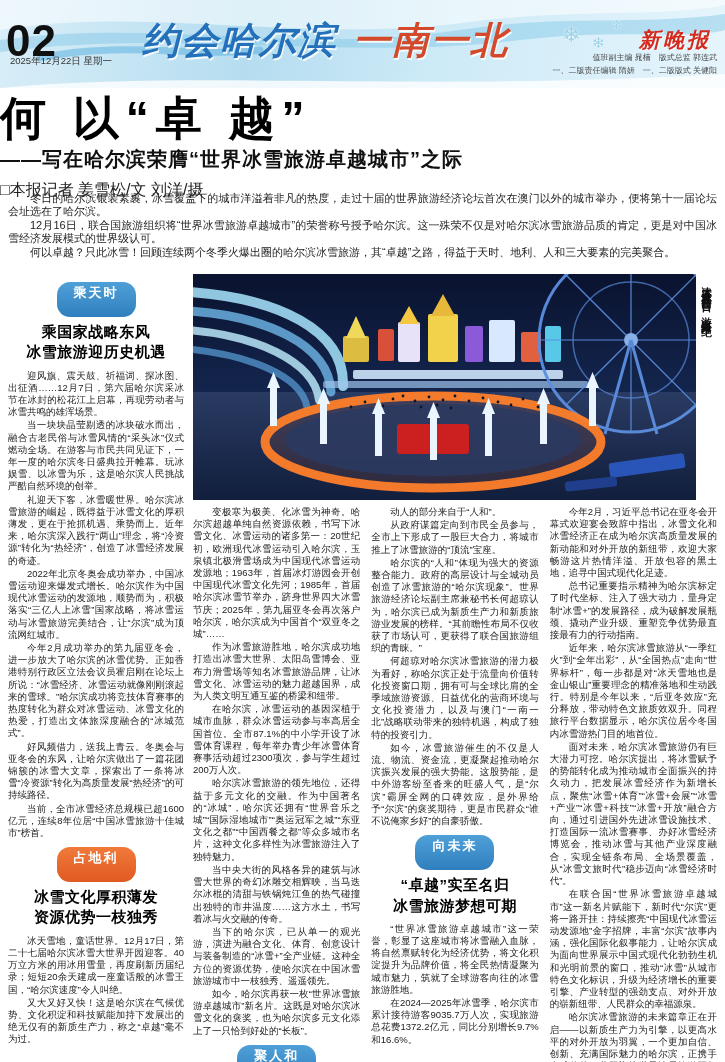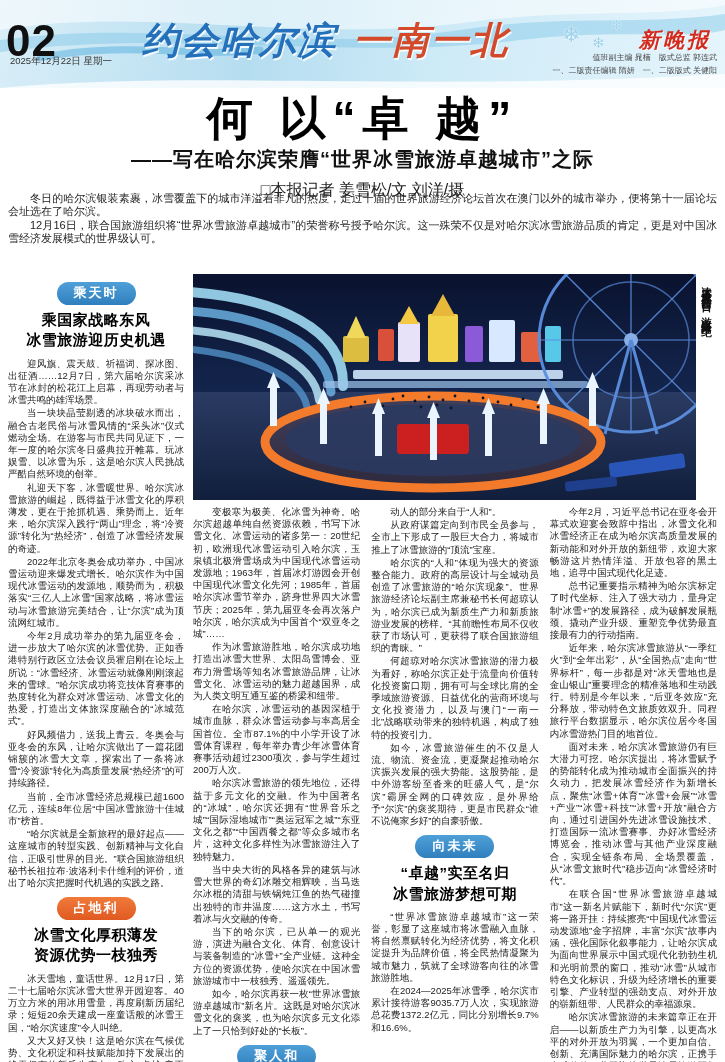--- a/index.html
+++ b/index.html
@@ -13,39 +13,39 @@
   .page-num { position:absolute; left:6px; top:16px; font-size:44px; font-weight:800; color:#101010; letter-spacing:1px; }
   .date-text { position:absolute; left:10px; top:55px; font-size:9.5px; color:#333; }
   .slogan { position:absolute; left:142px; top:16px; white-space:nowrap; font-weight:900; font-style:italic; font-size:37px; letter-spacing:2px; text-shadow:1px 2px 0 rgba(255,255,255,.85); }
   .slogan .blue { color:#2470ba; }
   .slogan .red { color:#d3492a; margin-left:16px; }
   .flake { position:absolute; color:#9ed2ea; text-shadow:0 0 2px #fff; }
   .masthead { position:absolute; right:14px; top:26px; font-size:21px; font-weight:900; font-style:italic; color:#d42b1e; letter-spacing:3px; text-shadow:1px 1px 0 rgba(255,255,255,.7); }
   .staff { position:absolute; right:8px; top:52px; font-size:8px; color:#4a4a4a; text-align:right; line-height:1.6; }
 
   
-  .headline { text-align:center; padding-top:6px; height:100px; }
+  .headline { padding-top:6px; height:100px; }
   .headline .title { font-size:46px; font-weight:900; color:#000; letter-spacing:7px; line-height:1.05; }
   .headline .subtitle { font-size:20px; font-weight:800; color:#111; margin-top:4px; letter-spacing:1px; }
   .headline .byline { font-size:16px; color:#222; margin-top:7px; }
 
   
   .lede { width:709px; margin:4px auto 0; height:76px; overflow:hidden; }
   .lede p { font-size:11px; line-height:13.4px; text-align:justify; text-indent:2em; color:#222; }
 
   
   .body { position:relative; width:709px; margin:6px auto 0; height:792px; display:flex; gap:9px; }
   .col { overflow:hidden; }
   .col p { font-size:9.5px; line-height:12.2px; text-align:justify; text-indent:2em; color:#222; margin-bottom:1px; }
   .col1 { width:176px; height:792px; }
   .right-area { width:524px; display:flex; flex-direction:column; }
   .cols3 { display:flex; gap:11px; margin-top:6px; height:556px; }
   .col2,.col3,.col4 { width:168px; height:556px; }
 
-  .badge { display:block; width:max-content; margin:8px auto 5px; padding:2px 17px 3px; border-radius:13px; color:#fff; font-size:13px; font-weight:700; letter-spacing:2px; }
+  .badge { display:block; width:max-content; margin:8px auto 5px; padding:2px 17px 15px; border-radius:13px; color:#fff; font-size:13px; font-weight:700; letter-spacing:2px; }
   .badge.blue { background:linear-gradient(180deg,#4fa0d8,#2f7fbe); }
   .badge.orange { background:linear-gradient(180deg,#f07a3a,#e05a22); }
   .sec-title { text-align:center; font-size:15px; font-weight:800; color:#000; line-height:1.35; margin-bottom:7px; letter-spacing:.5px; }
 
   
   .photo-wrap { display:flex; height:226px; }
   .photo { width:503px; height:226px; position:relative; background:#0b1533; }
   .photo svg { width:100%; height:100%; display:block; }
   .photo-caption { width:21px; height:226px; writing-mode:vertical-rl; font-size:10.5px; font-weight:700; color:#111; letter-spacing:2px; padding-top:4px; margin-left:0; line-height:21px; }
 </style>
@@ -78,38 +78,38 @@
 
   <section class="headline">
     <div class="title">何 以“卓 越”</div>
     <div class="subtitle">——写在哈尔滨荣膺“世界冰雪旅游卓越城市”之际</div>
     <div class="byline">□本报记者 姜雪松/文 刘洋/摄</div>
   </section>
 
   <section class="lede">
     <p>冬日的哈尔滨银装素裹，冰雪覆盖下的城市洋溢着非凡的热度，走过十届的世界旅游经济论坛首次在澳门以外的城市举办，便将第十一届论坛会址选在了哈尔滨。</p>
     <p>12月16日，联合国旅游组织将“世界冰雪旅游卓越城市”的荣誉称号授予哈尔滨。这一殊荣不仅是对哈尔滨冰雪旅游品质的肯定，更是对中国冰雪经济发展模式的世界级认可。</p>
+    <p>何以卓越？只此冰雪！回顾连续两个冬季火爆出圈的哈尔滨冰雪旅游，其“卓越”之路，得益于天时、地利、人和三大要素的完美聚合。</p>
   </section>
 
   <section class="body">
 
     <div class="col col1">
       <span class="badge blue">乘天时</span>
       <div class="sec-title">
         <div>乘国家战略东风</div>
         <div>冰雪旅游迎历史机遇</div>
       </div>
       <p>迎风旗、震天鼓、祈福词、探冰图、出征酒……12月7日，第六届哈尔滨采冰节在冰封的松花江上启幕，再现劳动者与冰雪共鸣的雄浑场景。</p>
       <p>当一块块晶莹剔透的冰块破水而出，融合古老民俗与冰雪风情的“采头冰”仪式燃动全场。在游客与市民共同见证下，一年一度的哈尔滨冬日盛典拉开帷幕。玩冰娱雪、以冰雪为乐，这是哈尔滨人民挑战严酷自然环境的创举。</p>
       <p>礼迎天下客，冰雪暖世界。哈尔滨冰雪旅游的崛起，既得益于冰雪文化的厚积薄发，更在于抢抓机遇、乘势而上。近年来，哈尔滨深入践行“两山”理念，将“冷资源”转化为“热经济”，创造了冰雪经济发展的奇迹。</p>
       <p>2022年北京冬奥会成功举办，中国冰雪运动迎来爆发式增长。哈尔滨作为中国现代冰雪运动的发源地，顺势而为，积极落实“三亿人上冰雪”国家战略，将冰雪运动与冰雪旅游完美结合，让“尔滨”成为顶流网红城市。</p>
       <p>今年2月成功举办的第九届亚冬会，进一步放大了哈尔滨的冰雪优势。正如香港特别行政区立法会议员霍启刚在论坛上所说：“冰雪经济、冰雪运动就像刚刚滚起来的雪球。”哈尔滨成功将竞技体育赛事的热度转化为群众对冰雪运动、冰雪文化的热爱，打造出文体旅深度融合的“冰城范式”。</p>
       <p>好风频借力，送我上青云。冬奥会与亚冬会的东风，让哈尔滨做出了一篇花团锦簇的冰雪大文章，探索出了一条将冰雪“冷资源”转化为高质量发展“热经济”的可持续路径。</p>
       <p>当前，全市冰雪经济总规模已超1600亿元，连续8年位居“中国冰雪旅游十佳城市”榜首。</p>
-      <p>“哈尔滨就是全新旅程的最好起点——这座城市的转型实践、创新精神与文化自信，正吸引世界的目光。”联合国旅游组织秘书长祖拉布·波洛利卡什维利的评价，道出了哈尔滨把握时代机遇的实践之路。</p>
       <span class="badge orange">占地利</span>
       <div class="sec-title">
         <div>冰雪文化厚积薄发</div>
         <div>资源优势一枝独秀</div>
       </div>
       <p>冰天雪地，童话世界。12月17日，第二十七届哈尔滨冰雪大世界开园迎客。40万立方米的用冰用雪量，再度刷新历届纪录；短短20余天建成一座童话般的冰雪王国，“哈尔滨速度”令人叫绝。</p>
       <p>又大又好又快！这是哈尔滨在气候优势、文化积淀和科技赋能加持下发展出的绝无仅有的新质生产力，称之“卓越”毫不为过。</p>
 
     </div>
 

